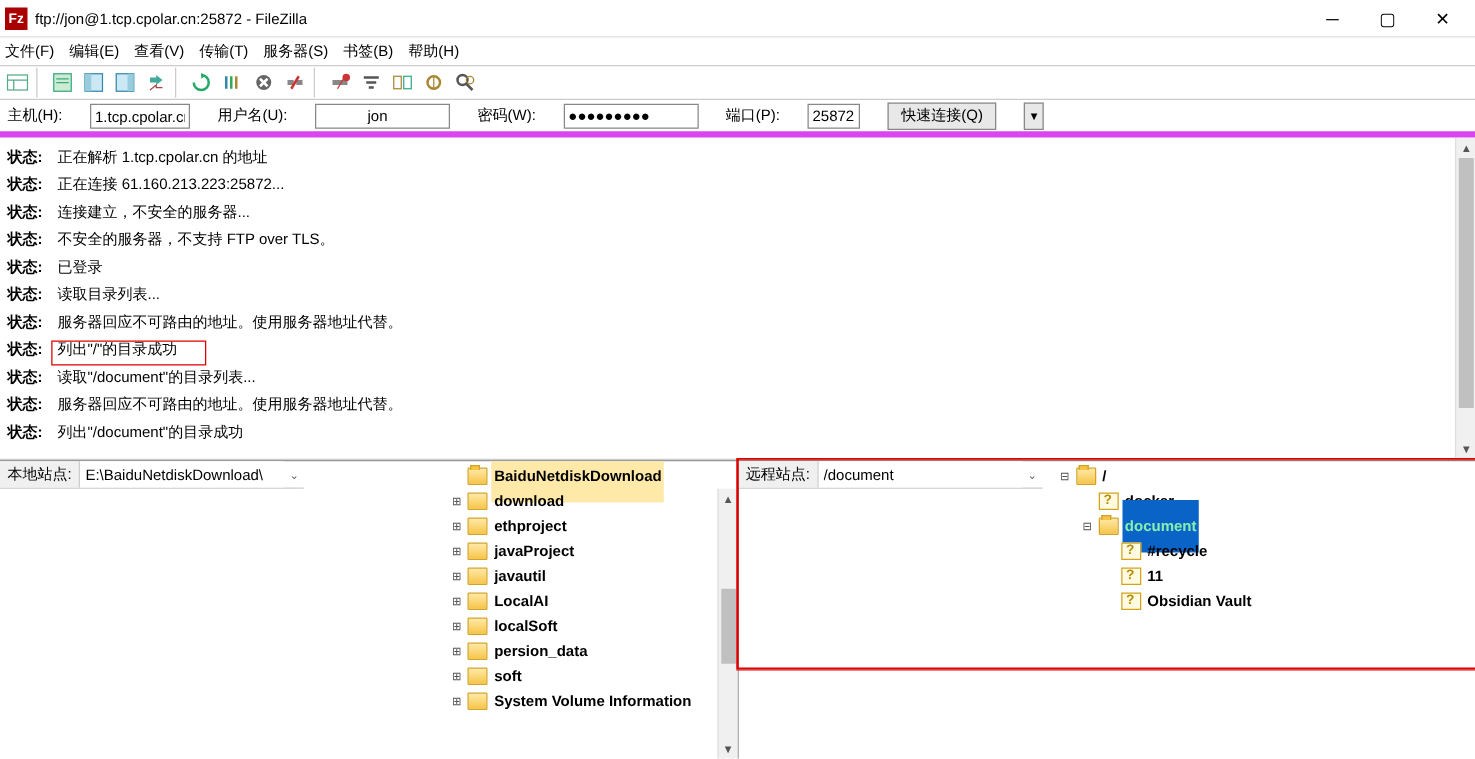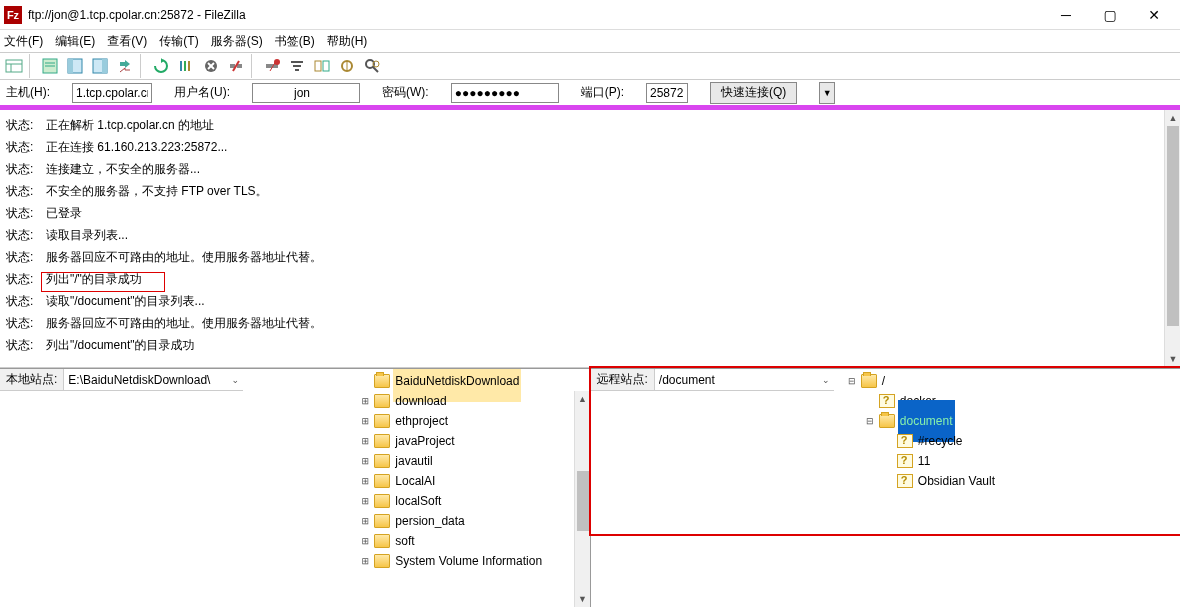--- a/index.html
+++ b/index.html
@@ -13,21 +13,21 @@
 .toolbar { height: 28px; border: 1px solid #ccc; border-left: none; border-right: none; display: flex; align-items: center; padding: 0 2px; gap: 1px; }
 .tbtn { width: 24px; height: 24px; display: flex; align-items: center; justify-content: center; font-size: 14px; }
 .tsep { width: 6px; height: 24px; border-left: 1px solid #ccc; margin: 0 2px; }
 .quickbar { height: 30px; border-bottom: 5px solid #d946ef; display: flex; align-items: center; padding: 0 6px; gap: 22px; }
 .quickbar label { white-space: nowrap; }
 .quickbar input { border: 1px solid #888; height: 20px; padding: 0 3px; font-size: 12px; }
 .qbtn { height: 22px; padding: 0 10px; border: 1px solid #888; background: #e8e8e8; display: flex; align-items: center; justify-content: center; }
 .qdrop { width: 16px; height: 22px; border: 1px solid #888; background: #e8e8e8; display: flex; align-items: center; justify-content: center; font-size: 9px; }
 .log { height: 258px; border-bottom: 1px solid #ccc; padding: 4px 6px; overflow: auto; line-height: 22px; position: relative; }
 .log .row { display: flex; }
-.log .lbl { width: 40px; }
+.log .lbl { width: 40px; font-weight: bold; }
 .log .msg { }
 .highlight-box { position: absolute; border: 1px solid #d00; left: 41px; top: 162px; width: 124px; height: 20px; pointer-events: none; }
 .log-scroll { position: absolute; right: 0; top: 0; width: 16px; height: 100%; background: #f0f0f0; border-left: 1px solid #ddd; }
 .log-scroll .thumb { position: absolute; width: 12px; left: 2px; background: #c0c0c0; }
 .log-scroll .arrow { position: absolute; width: 16px; height: 16px; display: flex; align-items: center; justify-content: center; font-size: 9px; color: #555; }
 .panes { flex: 1; display: flex; border-top: 1px solid #999; }
 .pane { flex: 1; display: flex; flex-direction: row; border-right: 1px solid #999; position: relative; }
 .pane:last-child { border-right: none; }
 .pathbar { height: 22px; display: flex; align-items: center; border-bottom: 1px solid #ccc; }
 .pathbar .plbl { padding: 0 6px; background: #f0f0f0; height: 100%; display: flex; align-items: center; border-right: 1px solid #ccc; }
@@ -35,21 +35,21 @@
 .pathbar .pdd { width: 16px; display: flex; justify-content: center; font-size: 9px; color: #555; }
 .tree { flex: 1; overflow: auto; padding: 2px 0; position: relative; }
 .tree-row { display: flex; align-items: center; height: 20px; padding-left: 4px; }
 .tree-row .ind { display: inline-block; }
 .tree-row .exp { width: 12px; font-size: 9px; color: #555; text-align: center; display: inline-block; }
 .tree-row .ico { width: 16px; height: 14px; margin: 0 3px; display: inline-block; }
 .folder { background: linear-gradient(#ffe9a8,#f6c548); border: 1px solid #d4a322; border-radius: 1px; position: relative; }
 .folder.open::before { content: ""; position: absolute; top: -3px; left: 1px; width: 6px; height: 3px; background: #f6c548; border: 1px solid #d4a322; border-bottom: none; }
 .qfolder { background: #fffbe0; border: 1px solid #d4a322; position: relative; }
 .qfolder::after { content: "?"; position: absolute; left: 3px; top: -1px; font-size: 11px; font-weight: bold; color: #b58b00; }
-.tree-row .txt { padding: 14px 2px; }
+.tree-row .txt { padding: 14px 2px; font-weight: bold; }
 .tree-row.sel .txt { background: #ffe9a8; }
 .tree-row.rsel .txt { background: #0a64c8; color: #86efac; }
 .pane-scroll { position: absolute; right: 0; top: 22px; bottom: 0; width: 16px; background: #f0f0f0; border-left: 1px solid #ddd; }
 .pane-scroll .thumb { position: absolute; width: 12px; left: 2px; background: #c0c0c0; }
 .pane-scroll .arrow { position: absolute; width: 16px; height: 16px; display: flex; align-items: center; justify-content: center; font-size: 9px; color: #555; }
 .remote-box { position: absolute; border: 2px solid #d00; left: -2px; top: -3px; width: 833px; height: 170px; pointer-events: none; z-index: 5; }
 </style>
 </head>
 <body>
 

